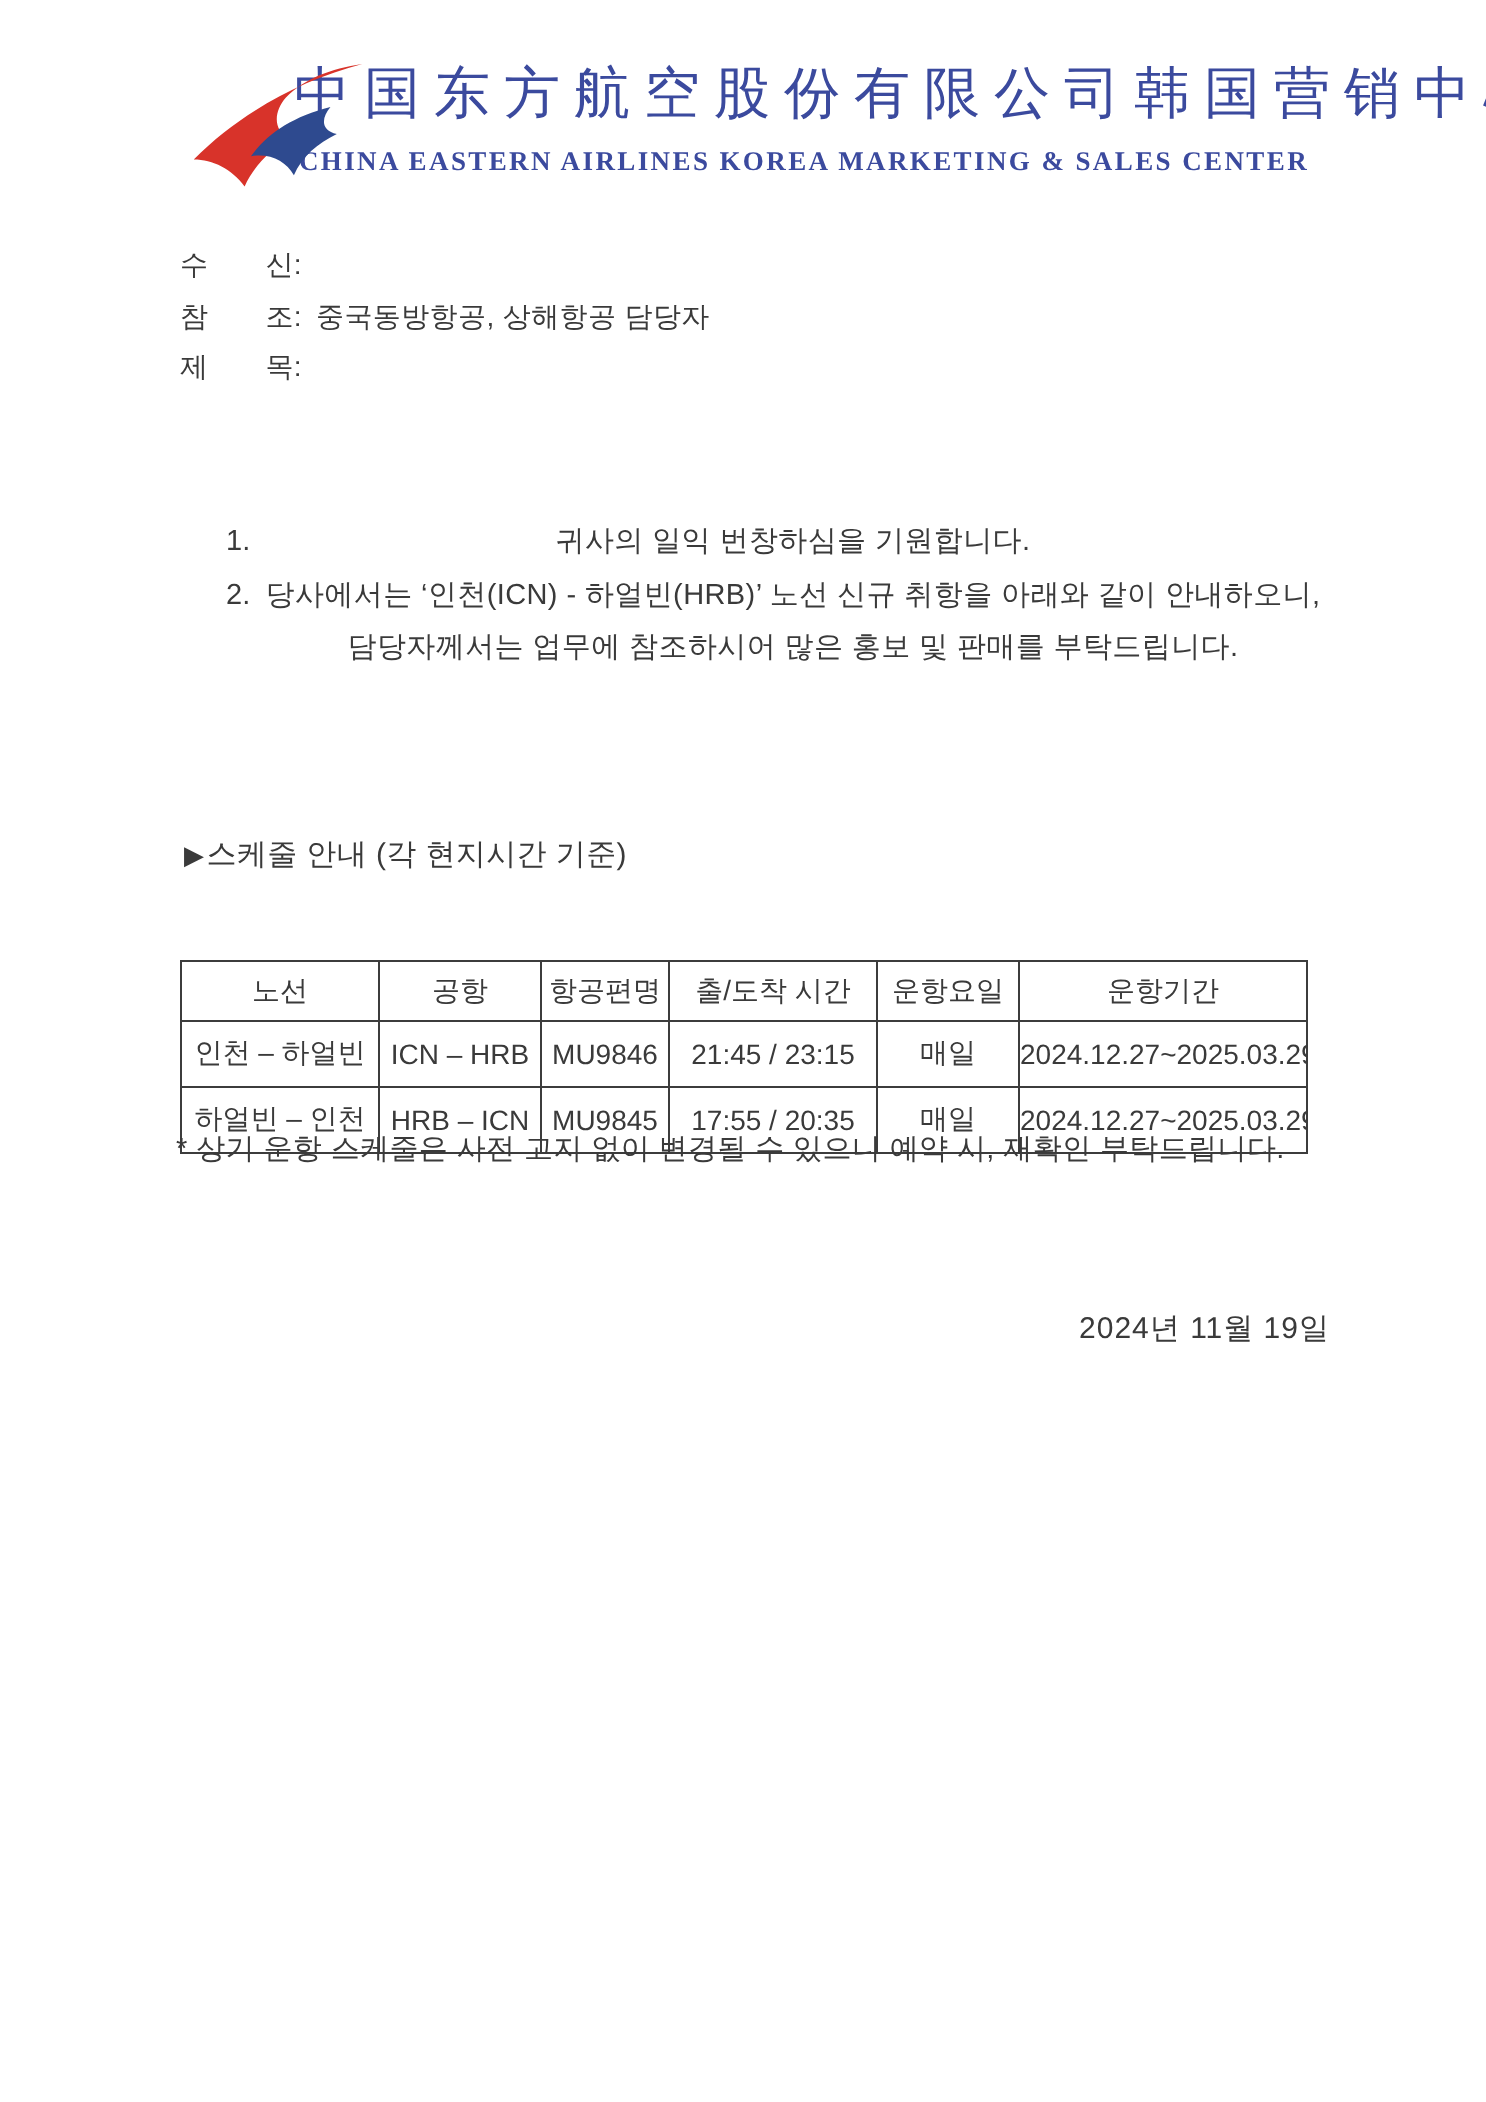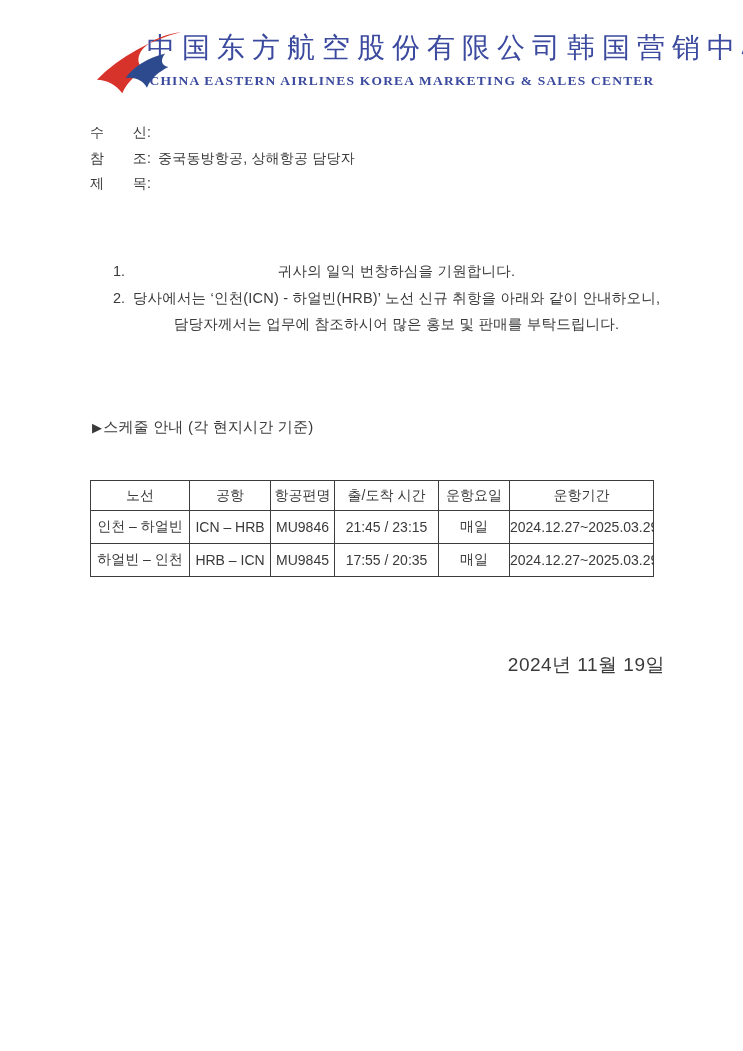--- a/index.html
+++ b/index.html
@@ -60,21 +60,21 @@
   }
   table.schedule th,table.schedule td{
     border:1px solid var(--table-border);
     text-align:center;vertical-align:middle;padding:0;
     white-space:nowrap;overflow:hidden;font-weight:400;
   }
   table.schedule thead th{height:29px;}
   table.schedule tbody td{height:32px;}
   
   .footnote{position:absolute;left:88px;top:565px;font-size:14.5px;letter-spacing:0.2px;}
-  .doc-footer{position:absolute;right:78px;top:652px;text-align:left;font-size:19px;line-height:26.5px;letter-spacing:0.5px;}
+  .doc-footer{position:absolute;right:78px;top:652px;text-align:left;font-size:15px;line-height:26.5px;letter-spacing:0.5px;}
 </style>
 </head>
 <body>
 
 <div class="page">
 
   <div class="letterhead">
     <svg class="logo" viewBox="0 0 110 78" aria-hidden="true">
       <path class="red" d="M108,0 C70,10 32,30 2,60 C14,60 26,66 34,77 C40,64 50,54 62,47 C52,42 52,30 60,21 C72,9 88,3 108,0 Z"></path>
       <path class="blue" d="M88,27 C64,33 48,44 38,58 C50,56 60,61 65,70 C70,58 80,50 92,44 C82,42 82,34 88,27 Z"></path>
@@ -146,18 +146,19 @@
         <td>하얼빈 – 인천</td>
         <td>HRB – ICN</td>
         <td>MU9845</td>
         <td>17:55 / 20:35</td>
         <td>매일</td>
         <td>2024.12.27~2025.03.29</td>
       </tr>
     </tbody>
   </table>
 
+  <div class="footnote">* 상기 운항 스케줄은 사전 고지 없이 변경될 수 있으니 예약 시, 재확인 부탁드립니다.</div>
 
   <div class="doc-footer">
     <div>2024년 11월 19일</div>
   </div>
 
 </div>
 
 </body></html>

